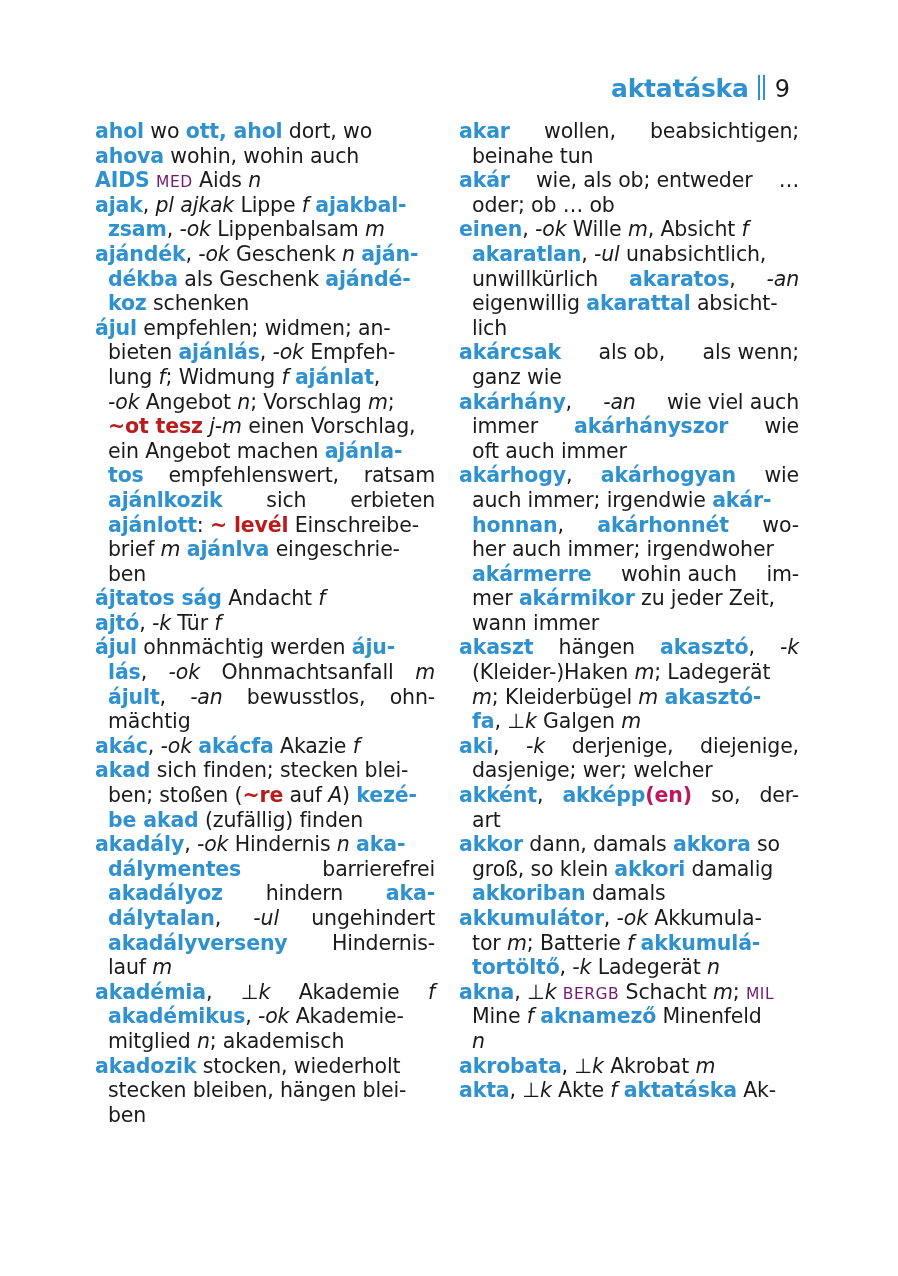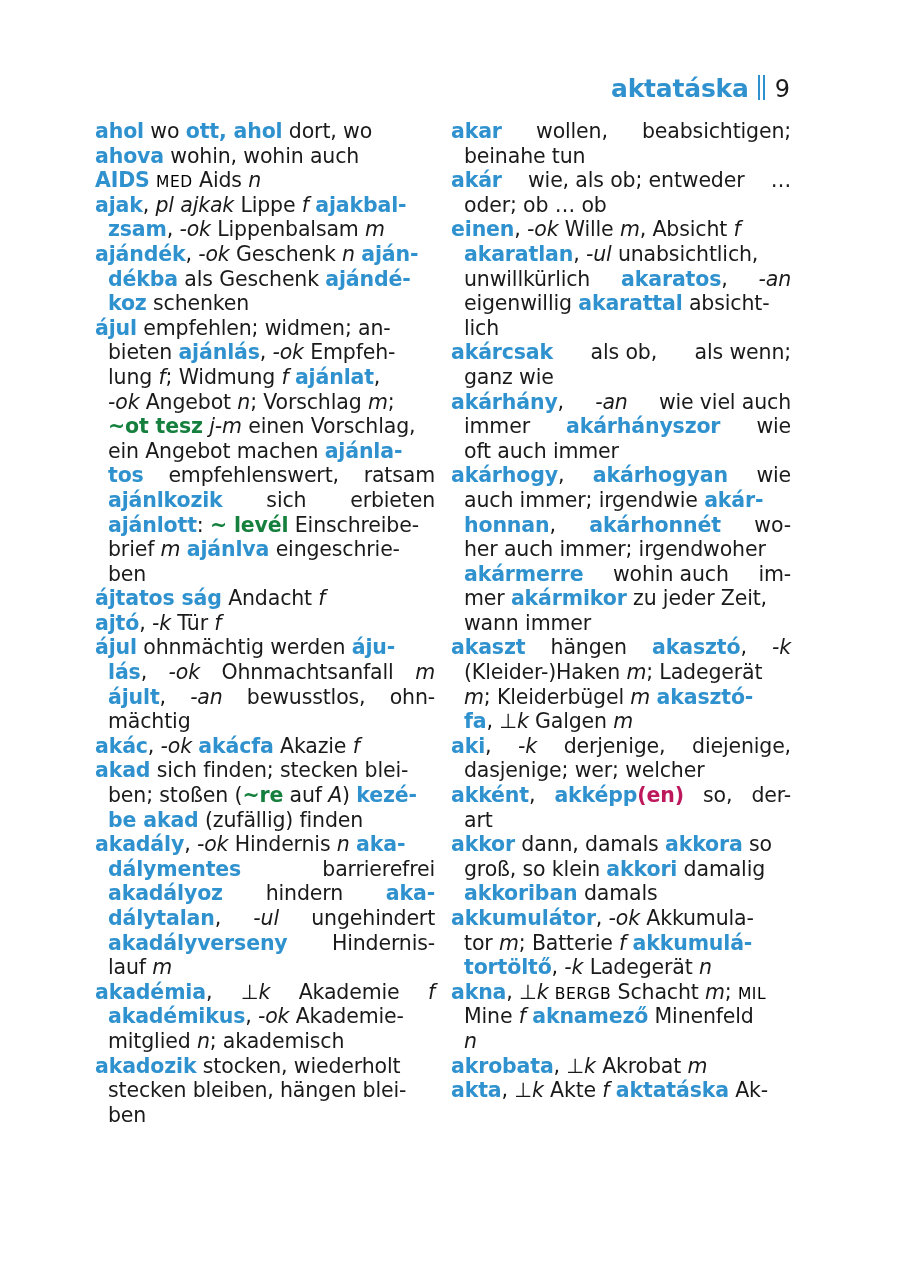--- a/index.html
+++ b/index.html
@@ -57,21 +57,21 @@
     color: #1a1a1a;
   }
 
   
   #columns {
     position: absolute;
     top: 119px;
     left: 95px;
     width: 716px;
     display: flex;
-    gap: 16px;
+    gap: 24px;
   }
   .column {
     width: 340px;
     flex: 0 0 340px;
   }
 
   
   .line {
     height: 24.6px;
     line-height: 24.6px;
@@ -103,25 +103,25 @@
   .de {                     
     color: #1a1a1a;
     font-weight: 400;
   }
   .it {                     
     color: #1a1a1a;
     font-style: italic;
     font-weight: 400;
   }
   .bd {                     
-    color: #15803d;
+    color: #b91c1c;
     font-weight: 700;
   }
   .sc {                     
-    color: #000000;
+    color: #701a75;
     font-weight: 400;
     font-size: 15.5px;
     letter-spacing: 0.5px;
   }
   .pl {                     
     color: #1a1a1a;
     font-style: italic;
     font-weight: 400;
   }
   .nb { white-space: pre; }

